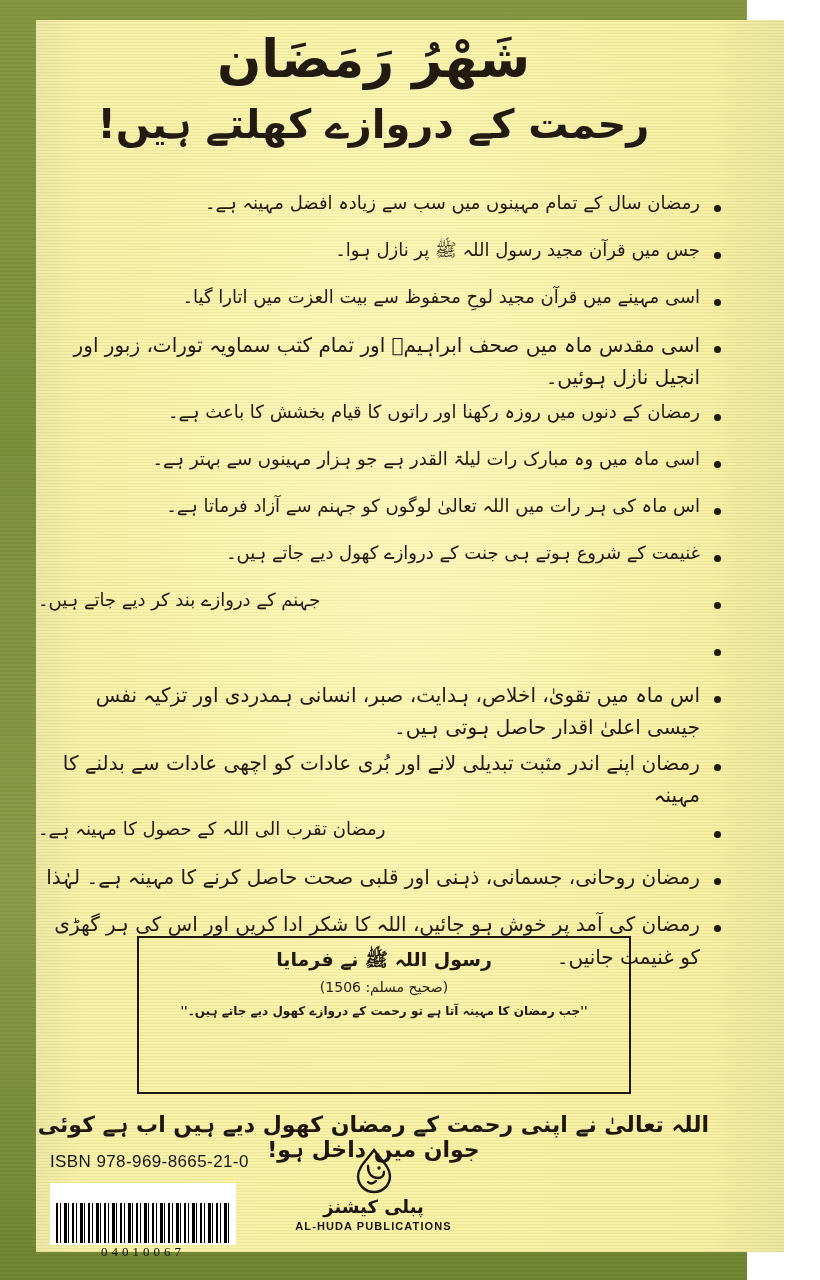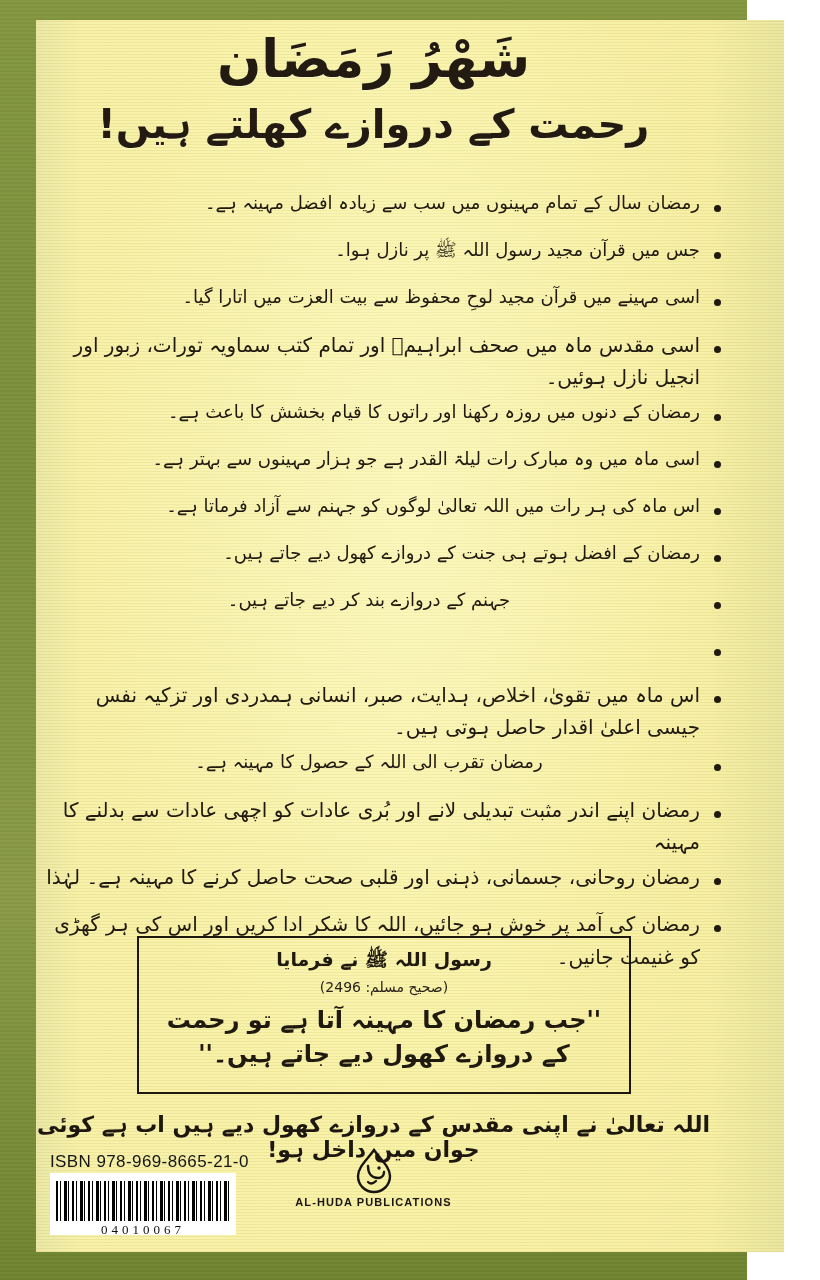--- a/index.html
+++ b/index.html
@@ -129,21 +129,21 @@
     flex:1 1 auto;
     direction:rtl;
     text-align:right;
     font-family:"DejaVu Sans", sans-serif;
     font-size:18px;
     line-height:1.62;
     color:#20190f;
     font-weight:500;
   }
   
-  .bullet-row.c .bullet-text{ text-align:center; }
+  .bullet-row.c .bullet-text{ text-align:left; }
   .bullet-row.w .bullet-text{ font-size:20px; }
 
   
   .hadith-box{
     position:absolute;
     left:137px;
     top:936px;
     width:494px;
     height:158px;
     box-sizing:border-box;
@@ -172,21 +172,21 @@
     font-weight:700;
     color:#18130c;
     letter-spacing:.5px;
   }
   .hadith-source{
     font-size:14px;
     color:#2a2218;
     white-space:nowrap;
   }
   .hadith-urdu{
-    font-size:24px;
+    font-size:12px;
     font-weight:600;
     color:#20190f;
     line-height:1.45;
   }
 
   
   .closing{
     position:absolute;
     left:30px;
     right:30px;
@@ -206,25 +206,25 @@
     width:230px;
   }
   .isbn-text{
     font-family:Liberation Sans, sans-serif;
     font-size:17px;
     color:#151515;
     letter-spacing:.4px;
     white-space:nowrap;
   }
   .barcode{
-    margin-top:1px;
+    margin-top:11px;
     width:186px;
     height:62px;
     background:#ffffff;
-    padding:8px 6px 2px;
+    padding:20px 6px 2px;
     box-sizing:border-box;
   }
   .bars{
     height:40px;
     width:100%;
     background:
       repeating-linear-gradient(90deg,
         #000 0px,#000 2px,#fff 2px,#fff 4px,
         #000 4px,#000 5px,#fff 5px,#fff 8px,
         #000 8px,#000 11px,#fff 11px,#fff 12px,
@@ -311,81 +311,82 @@
         <span class="bullet-text">اسی ماہ میں وہ مبارک رات لیلۃ القدر ہے جو ہزار مہینوں سے بہتر ہے۔</span>
       </div>
 
       <div class="bullet-row">
         <span class="bullet-dot"></span>
         <span class="bullet-text">اس ماہ کی ہر رات میں اللہ تعالیٰ لوگوں کو جہنم سے آزاد فرماتا ہے۔</span>
       </div>
 
       <div class="bullet-row">
         <span class="bullet-dot"></span>
-        <span class="bullet-text">رمضان کے افضل ہوتے ہی جنت کے دروازے کھول دیے جاتے ہیں۔</span>
+        <span class="bullet-text">غنیمت کے شروع ہوتے ہی جنت کے دروازے کھول دیے جاتے ہیں۔</span>
       </div>
 
       <div class="bullet-row c">
         <span class="bullet-dot"></span>
         <span class="bullet-text">جہنم کے دروازے بند کر دیے جاتے ہیں۔</span>
       </div>
 
       <div class="bullet-row c">
         <span class="bullet-dot"></span>
       </div>
 
       <div class="bullet-row w">
         <span class="bullet-dot"></span>
         <span class="bullet-text">اس ماہ میں تقویٰ، اخلاص، ہدایت، صبر، انسانی ہمدردی اور تزکیہ نفس جیسی اعلیٰ اقدار حاصل ہوتی ہیں۔</span>
       </div>
 
+      <div class="bullet-row w">
+        <span class="bullet-dot"></span>
+        <span class="bullet-text">رمضان اپنے اندر مثبت تبدیلی لانے اور بُری عادات کو اچھی عادات سے بدلنے کا مہینہ</span>
+      </div>
+
       <div class="bullet-row c">
         <span class="bullet-dot"></span>
         <span class="bullet-text">رمضان تقرب الی اللہ کے حصول کا مہینہ ہے۔</span>
-      </div>
-
-      <div class="bullet-row w">
-        <span class="bullet-dot"></span>
-        <span class="bullet-text">رمضان اپنے اندر مثبت تبدیلی لانے اور بُری عادات کو اچھی عادات سے بدلنے کا مہینہ</span>
       </div>
 
       <div class="bullet-row w">
         <span class="bullet-dot"></span>
         <span class="bullet-text">رمضان روحانی، جسمانی، ذہنی اور قلبی صحت حاصل کرنے کا مہینہ ہے۔ لہٰذا</span>
       </div>
 
       <div class="bullet-row w">
         <span class="bullet-dot"></span>
         <span class="bullet-text">رمضان کی آمد پر خوش ہو جائیں، اللہ کا شکر ادا کریں اور اس کی ہر گھڑی کو غنیمت جانیں۔</span>
       </div>
 
     </div>
 
     <div class="hadith-box">
       <div class="hadith-intro">رسول اللہ ﷺ نے فرمایا</div>
       <div class="hadith-arabic-line">
-        <span class="hadith-source">(صحیح مسلم: 2496)</span>
+        <span class="hadith-source">(صحیح مسلم: 1506)</span>
       </div>
       <div class="hadith-urdu">''جب رمضان کا مہینہ آتا ہے تو رحمت کے دروازے کھول دیے جاتے ہیں۔''</div>
     </div>
 
-    <div class="closing">اللہ تعالیٰ نے اپنی مقدس کے دروازے کھول دیے ہیں اب ہے کوئی جوان میں داخل ہو!</div>
+    <div class="closing">اللہ تعالیٰ نے اپنی رحمت کے رمضان کھول دیے ہیں اب ہے کوئی جوان میں داخل ہو!</div>
 
     <div class="isbn-block">
       <div class="isbn-text">ISBN 978-969-8665-21-0</div>
       <div class="barcode">
         <div class="bars"></div>
         <div class="barcode-digits">04010067</div>
       </div>
     </div>
 
     <div class="publisher">
       <svg class="pub-mark" width="44" height="46" viewBox="0 0 44 46">
         <path d="M22 2 C29 12, 38 19, 38 28 C38 38, 30 44, 22 44 C14 44, 6 38, 6 28 C6 19, 15 12, 22 2 Z" fill="none" stroke="#1a1510" stroke-width="2.4"></path>
         <path d="M16 18 C16 26, 20 30, 26 30 C30 30, 32 27, 32 24" fill="none" stroke="#1a1510" stroke-width="2.4" stroke-linecap="round"></path>
         <path d="M24 33 C21 36, 18 36, 16 34" fill="none" stroke="#1a1510" stroke-width="2.2" stroke-linecap="round"></path>
         <circle cx="27" cy="20" r="1.7" fill="#1a1510"></circle>
       </svg>
+      <div class="pub-urdu">پبلی کیشنز</div>
       <div class="pub-en">AL-HUDA PUBLICATIONS</div>
     </div>
 
   </div>
 </div>
 
 </body></html>

